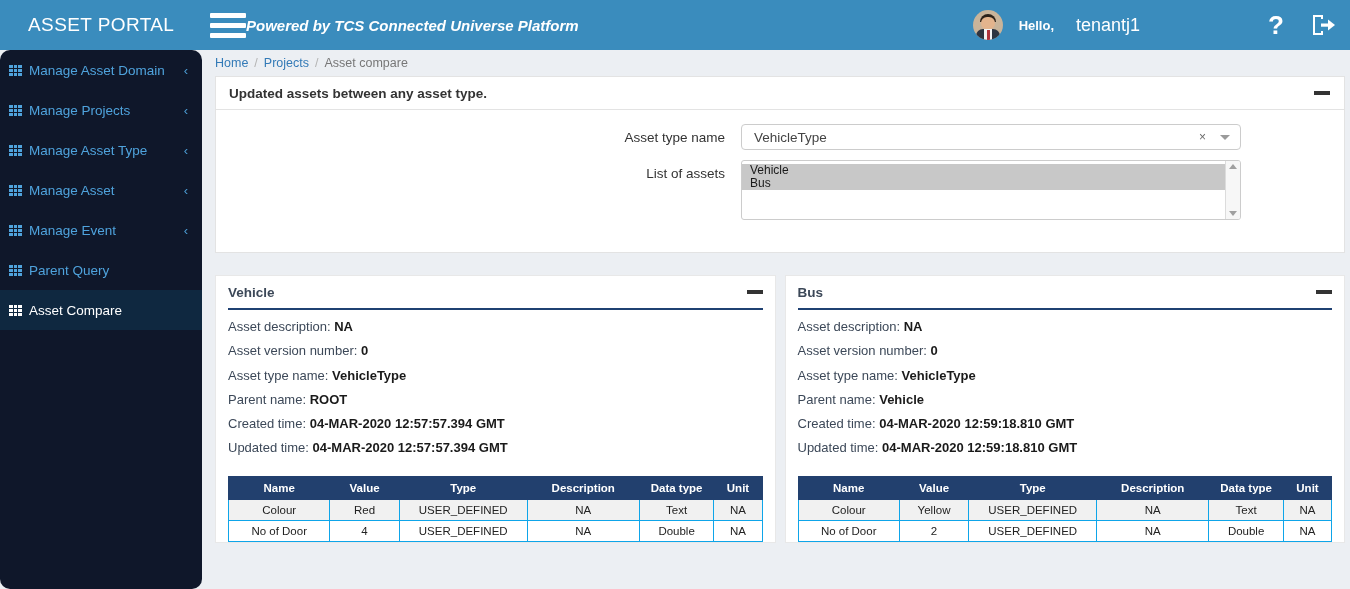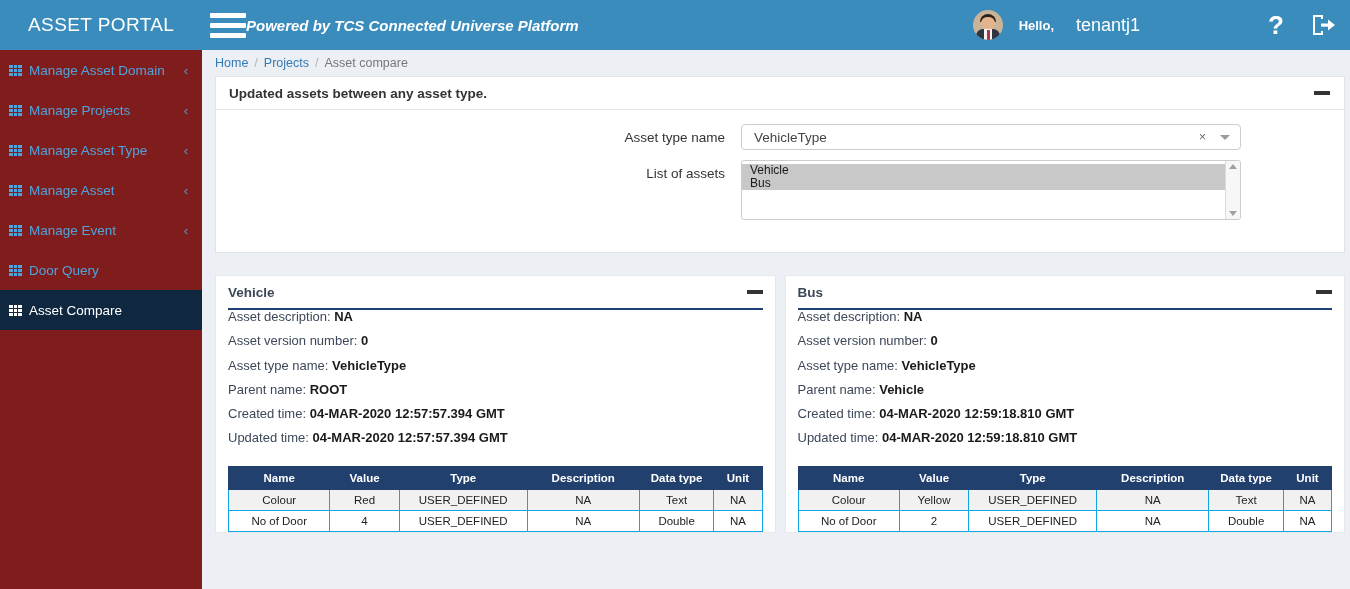--- a/index.html
+++ b/index.html
@@ -46,21 +46,22 @@
   .avatar .tie { position: absolute; left: 14px; top: 20px; width: 3px; height: 10px;
     background: #b0343c; }
   .hello { color: #fff; font-weight: bold; font-size: 13px; margin-left: 16px; }
   .username { color: #fff; font-weight: normal; font-size: 18px; margin-left: 22px; }
   .help-icon { color: #fff; font-size: 26px; font-weight: bold; margin-left: 128px; cursor: pointer; line-height: 1; }
   .logout-icon { margin-left: 26px; cursor: pointer; display: flex; align-items: center; }
 
   
   .sidebar {
     position: absolute; top: 50px; left: 0; width: 202px; height: 539px;
-    background: #7f1d1d;
+    background: #0f172a;
+    border-radius: 10px;
   }
   .side-item {
     height: 40px; display: flex; align-items: center; padding: 0 14px 0 9px;
     color: #4fa3dd; font-size: 13.5px; cursor: pointer; position: relative;
   }
   .side-item.active { background: #0f2840; color: #ffffff; }
   .grid-icon {
     width: 13px; height: 11px; flex: 0 0 auto; margin-right: 7px;
     display: grid; grid-template-columns: repeat(3, 1fr); grid-template-rows: repeat(3, 1fr); gap: 1px;
   }
@@ -127,21 +128,21 @@
     border-right: 4px solid transparent; border-top: 5px solid #a0a0a0; }
 
   
   .panels { display: flex; gap: 9px; margin: 22px 5px 0 13px; }
   .panel { flex: 1; background: #fff; border: 1px solid #e8e8e8; padding: 0 12px; }
   .panel-head {
     height: 34px; display: flex; align-items: center; justify-content: space-between;
     border-bottom: 2px solid #1f4172;
   }
   .panel-title { font-size: 13.5px; font-weight: bold; color: #3c4858; }
-  .panel-body { }
+  .panel-body { padding-top: 10px; }
   .detail { font-size: 13px; color: #3c4858; margin: 0 0 10px 0; line-height: 1.1; }
   .detail b { color: #1a1a1a; }
 
   table.attrs { border-collapse: collapse; width: 100%; margin-top: 20px; }
   table.attrs th {
     background: #22406e; color: #ffffff; font-size: 11.5px; font-weight: bold;
     padding: 5px 4px; border: 1px solid #22406e; text-align: center;
   }
   table.attrs td {
     font-size: 11.5px; color: #222; padding: 4px 4px; border: 1px solid #0ea5e9;
@@ -262,21 +263,21 @@
         <i></i>
         <i></i>
         <i></i>
         <i></i>
         <i></i>
         <i></i>
         <i></i>
         <i></i>
         <i></i>
       </span>
-    <span class="side-label">Door Query</span>
+    <span class="side-label">Parent Query</span>
   </div>
   <div class="side-item active">
     <span class="grid-icon">
         <i></i>
         <i></i>
         <i></i>
         <i></i>
         <i></i>
         <i></i>
         <i></i>

